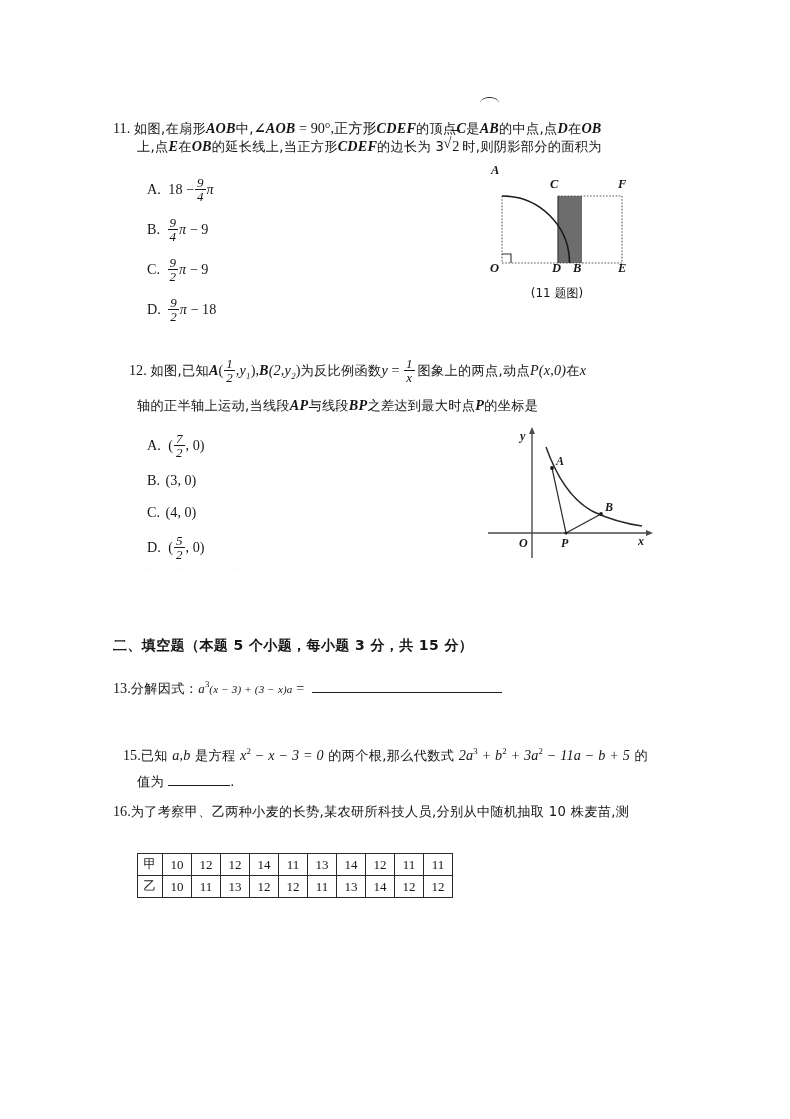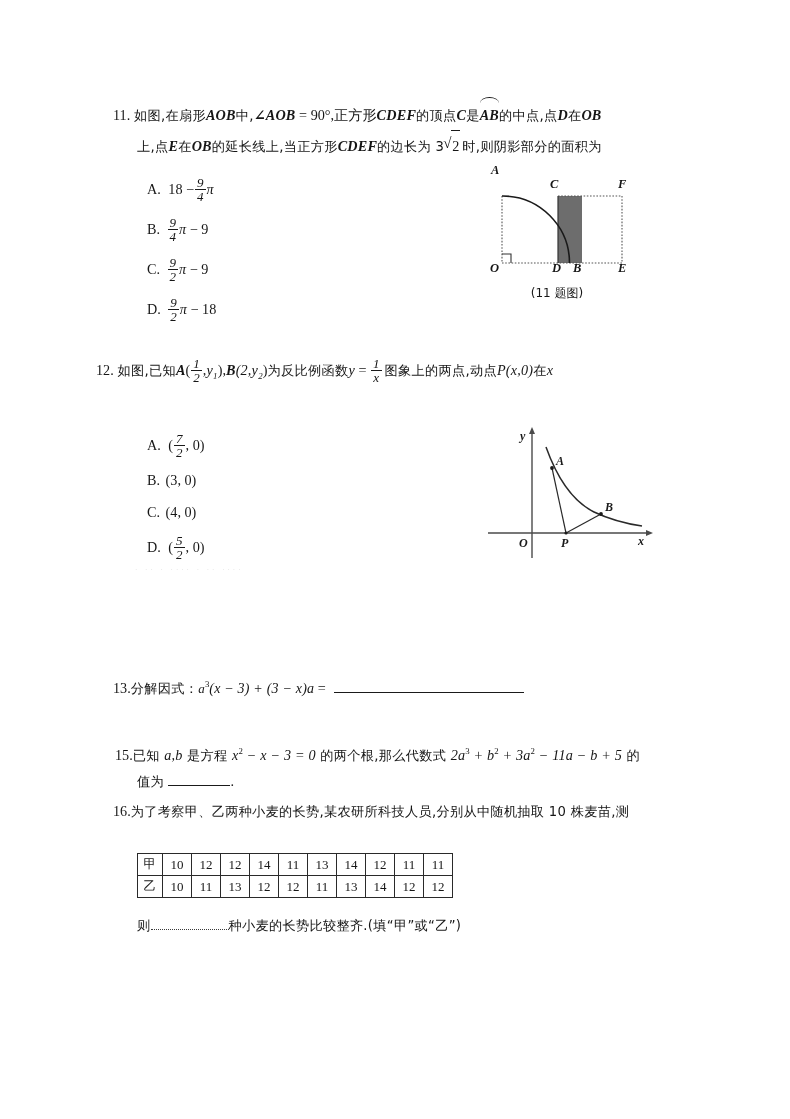--- a/index.html
+++ b/index.html
@@ -64,21 +64,21 @@
     display: inline-block;
     border-top: 1px solid #1a1a1a;
     padding: 0 1px;
     margin-top: 1px;
   }
 
   
   .arc {
     display: inline-block;
     position: relative;
-    padding-top: 2px;
+    padding-top: 15px;
   }
   .arc::before {
     content: "";
     position: absolute;
     left: 0; right: 0; top: -1px;
     height: 5px;
     border-top: 1.2px solid #1a1a1a;
     border-radius: 50% / 100% 100% 0 0;
   }
 
@@ -227,25 +227,28 @@
     <span class="figlabel" style="left:11px; top:-2px;">A</span>
     <span class="figlabel" style="left:70px; top:12px;">C</span>
     <span class="figlabel" style="left:138px; top:12px;">F</span>
     <span class="figlabel" style="left:10px; top:96px;">O</span>
     <span class="figlabel" style="left:72px; top:96px;">D</span>
     <span class="figlabel" style="left:93px; top:96px;">B</span>
     <span class="figlabel" style="left:138px; top:96px;">E</span>
     <span class="cap" style="top:120px; left:-8px;">(11 题图)</span>
   </div>
 
-  <div class="q" style="left:96px; top:355px;">
+  <div class="q" style="left:129px; top:355px;">
     <span class="num">12.</span>
     <span class="han">如图,已知</span><span class="bi">A</span><span class="num">(</span><span class="frac"><span class="n num">1</span><span class="d num">2</span></span><span class="it">,y</span><sub class="it">1</sub><span class="num">)</span><span class="num">,</span><span class="bi">B</span><span class="it">(2,y</span><sub class="it">2</sub><span class="num">)</span><span class="han">为反比例函数</span><span class="it">y</span><span class="num"> = </span><span class="frac"><span class="n num">1</span><span class="d it">x</span></span><span class="han" style="margin-left:2px;">图象上的两点,动点</span><span class="it">P(x,0)</span><span class="han">在</span><span class="it">x</span>
   </div>
 
+  <div class="q" style="left:137px; top:390px;">
+    <span class="han">轴的正半轴上运动,当线段</span><span class="bi">AP</span><span class="han">与线段</span><span class="bi">BP</span><span class="han">之差达到最大时点</span><span class="bi">P</span><span class="han">的坐标是</span>
+  </div>
 
   <div class="opt" style="left:147px; top:432px;">
     <span class="lbl">A.</span>
     <span class="num" style="margin-left:4px;">(</span><span class="frac"><span class="n num">7</span><span class="d num">2</span></span><span class="num">, </span><span class="num">0</span><span class="num">)</span>
   </div>
 
   <div class="opt" style="left:147px; top:472px;">
     <span class="lbl">B.</span>
     <span class="num" style="margin-left:2px;">(</span><span class="num">3</span><span class="num">, </span><span class="num">0</span><span class="num">)</span>
   </div>
@@ -283,27 +286,28 @@
 
       <text x="86" y="45" font-family="Liberation Serif, serif" font-size="12" font-style="italic" font-weight="bold" fill="#1a1a1a">A</text>
       <text x="135" y="91" font-family="Liberation Serif, serif" font-size="12" font-style="italic" font-weight="bold" fill="#1a1a1a">B</text>
       <text x="91" y="127" font-family="Liberation Serif, serif" font-size="12" font-style="italic" font-weight="bold" fill="#1a1a1a">P</text>
       <text x="49" y="127" font-family="Liberation Serif, serif" font-size="12" font-style="italic" font-weight="bold" fill="#1a1a1a">O</text>
       <text x="168" y="125" font-family="Liberation Serif, serif" font-size="12" font-style="italic" font-weight="bold" fill="#1a1a1a">x</text>
       <text x="50" y="20" font-family="Liberation Serif, serif" font-size="12" font-style="italic" font-weight="bold" fill="#1a1a1a">y</text>
     </svg>
   </div>
 
+  <div class="section-head" style="left:113px; top:637px;">二、填空题（本题 5 个小题，每小题 3 分，共 15 分）</div>
 
   <div class="q" style="left:113px; top:673px;">
-    <span class="num">13.</span><span class="han">分解因式：</span><span class="it" style="font-size:13px;">a</span><sup class="num">3</sup><span class="it" style="font-size:14px;">(x − 3) + (3 − x)a</span><span class="num"> =</span><span class="blank" style="width:190px; margin-left:8px;"></span>
-  </div>
-
-
-  <div class="q" style="left:115px; top:740px;">
+    <span class="num">13.</span><span class="han">分解因式：</span><span class="it" style="font-size:13px;">a</span><sup class="num">3</sup><span class="it" style="font-size:11px;">(x − 3) + (3 − x)a</span><span class="num"> =</span><span class="blank" style="width:190px; margin-left:8px;"></span>
+  </div>
+
+
+  <div class="q" style="left:123px; top:740px;">
     <span class="num">15.</span><span class="han">已知 </span><span class="it">a,b</span><span class="han"> 是方程 </span><span class="it">x</span><sup class="num">2</sup><span class="it"> − x − 3 = 0</span><span class="han"> 的两个根,那么代数式 </span><span class="it">2a</span><sup class="num">3</sup><span class="it"> + b</span><sup class="num">2</sup><span class="it"> + 3a</span><sup class="num">2</sup><span class="it"> − 11a − b + 5</span><span class="han"> 的</span>
   </div>
   <div class="q" style="left:137px; top:766px;">
     <span class="han">值为 </span><span class="blank" style="width:62px;"></span><span class="num">.</span>
   </div>
 
   <div class="q" style="left:113px; top:796px;">
     <span class="num">16.</span><span class="han">为了考察甲、乙两种小麦的长势,某农研所科技人员,分别从中随机抽取 10 株麦苗,测</span>
   </div>
 
@@ -331,17 +335,14 @@
         <td>12</td>
         <td>11</td>
         <td>13</td>
         <td>14</td>
         <td>12</td>
         <td>12</td>
       </tr>
     </tbody>
   </table>
 
-  <div class="q" style="left:137px; top:910px;">
-    <span class="han">则</span><span class="blank-dot" style="width:78px;"></span><span class="han">种小麦的长势比较整齐.(填“甲”或“乙”)</span>
-  </div>
 
 </div>
 
 </body></html>

